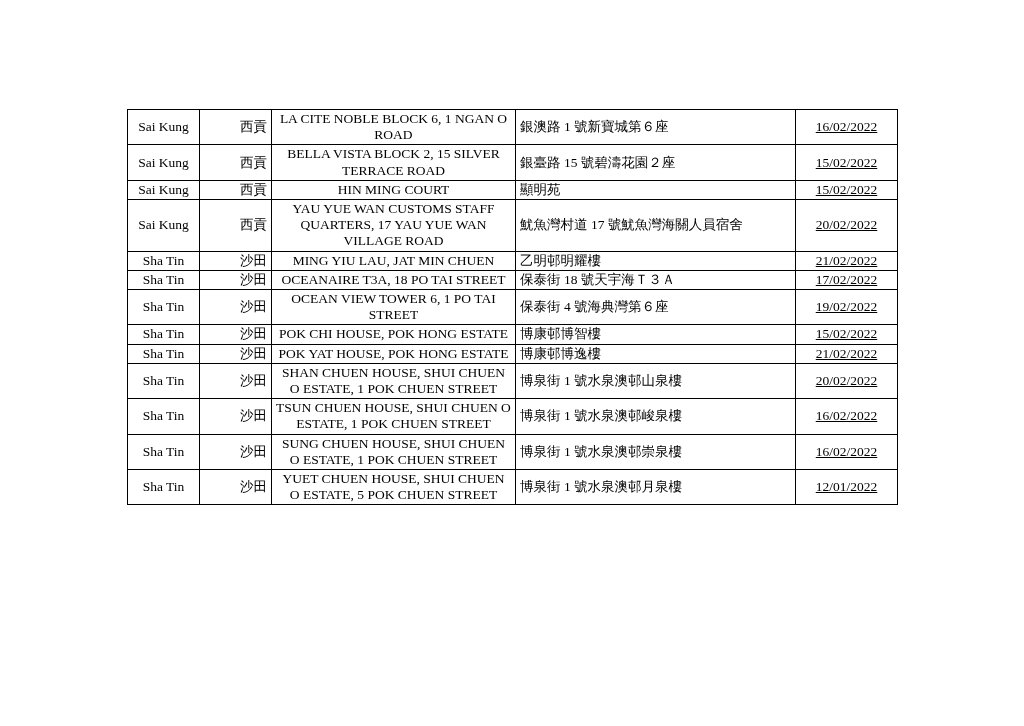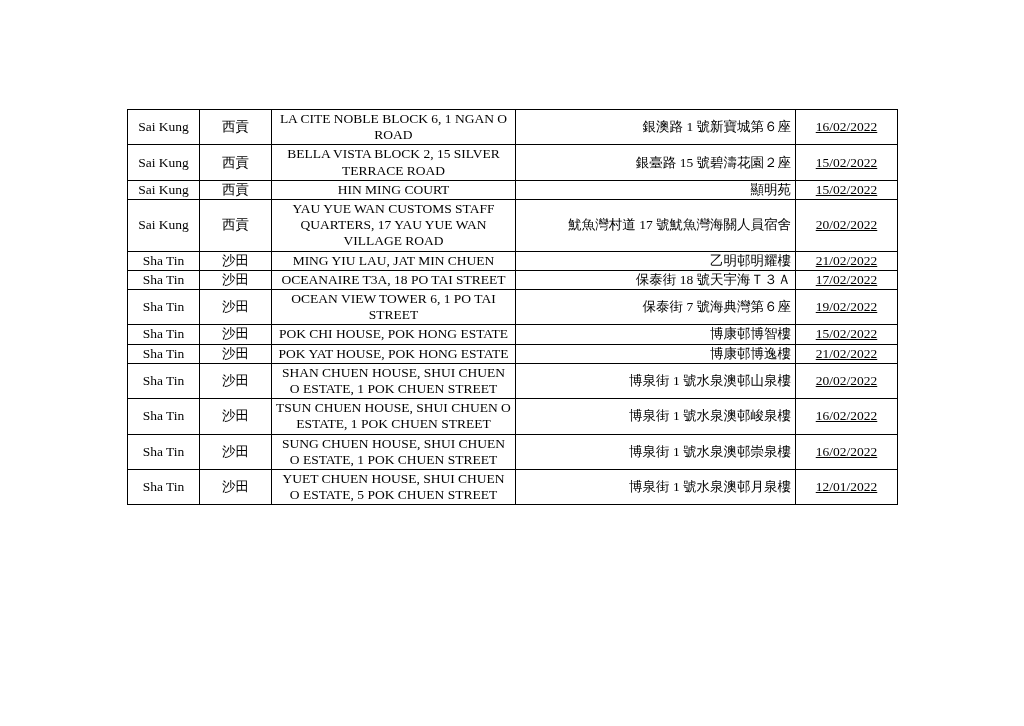--- a/index.html
+++ b/index.html
@@ -26,23 +26,23 @@
     font-size: 13.5px;
     line-height: 16.2px;
   }
   table.cases td {
     border: 1px solid #000000;
     padding: 1px 4px;
     vertical-align: middle;
     overflow: hidden;
   }
   td.c-district-en { text-align: center; }
-  td.c-district-zh { text-align: center; }
+  td.c-district-zh { text-align: right; }
   td.c-building-en { text-align: center; }
-  td.c-address-zh  { text-align: right; padding-left: 6px; }
+  td.c-address-zh  { text-align: left; padding-left: 6px; }
   td.c-date        { text-align: center; text-decoration: underline; }
   .page-number {
     position: absolute;
     left: 0;
     right: 0;
     top: 662px;
     text-align: center;
     font-size: 17px;
   }
 </style>
@@ -99,21 +99,21 @@
     <td class="c-district-en">Sha Tin</td>
     <td class="c-district-zh">沙田</td>
     <td class="c-building-en">OCEANAIRE T3A, 18 PO TAI STREET</td>
     <td class="c-address-zh">保泰街 18 號天宇海Ｔ３Ａ</td>
     <td class="c-date">17/02/2022</td>
   </tr>
         <tr>
     <td class="c-district-en">Sha Tin</td>
     <td class="c-district-zh">沙田</td>
     <td class="c-building-en">OCEAN VIEW TOWER 6, 1 PO TAI STREET</td>
-    <td class="c-address-zh">保泰街 7 號海典灣第６座</td>
+    <td class="c-address-zh">保泰街 4 號海典灣第６座</td>
     <td class="c-date">19/02/2022</td>
   </tr>
         <tr>
     <td class="c-district-en">Sha Tin</td>
     <td class="c-district-zh">沙田</td>
     <td class="c-building-en">POK CHI HOUSE, POK HONG ESTATE</td>
     <td class="c-address-zh">博康邨博智樓</td>
     <td class="c-date">15/02/2022</td>
   </tr>
         <tr>

